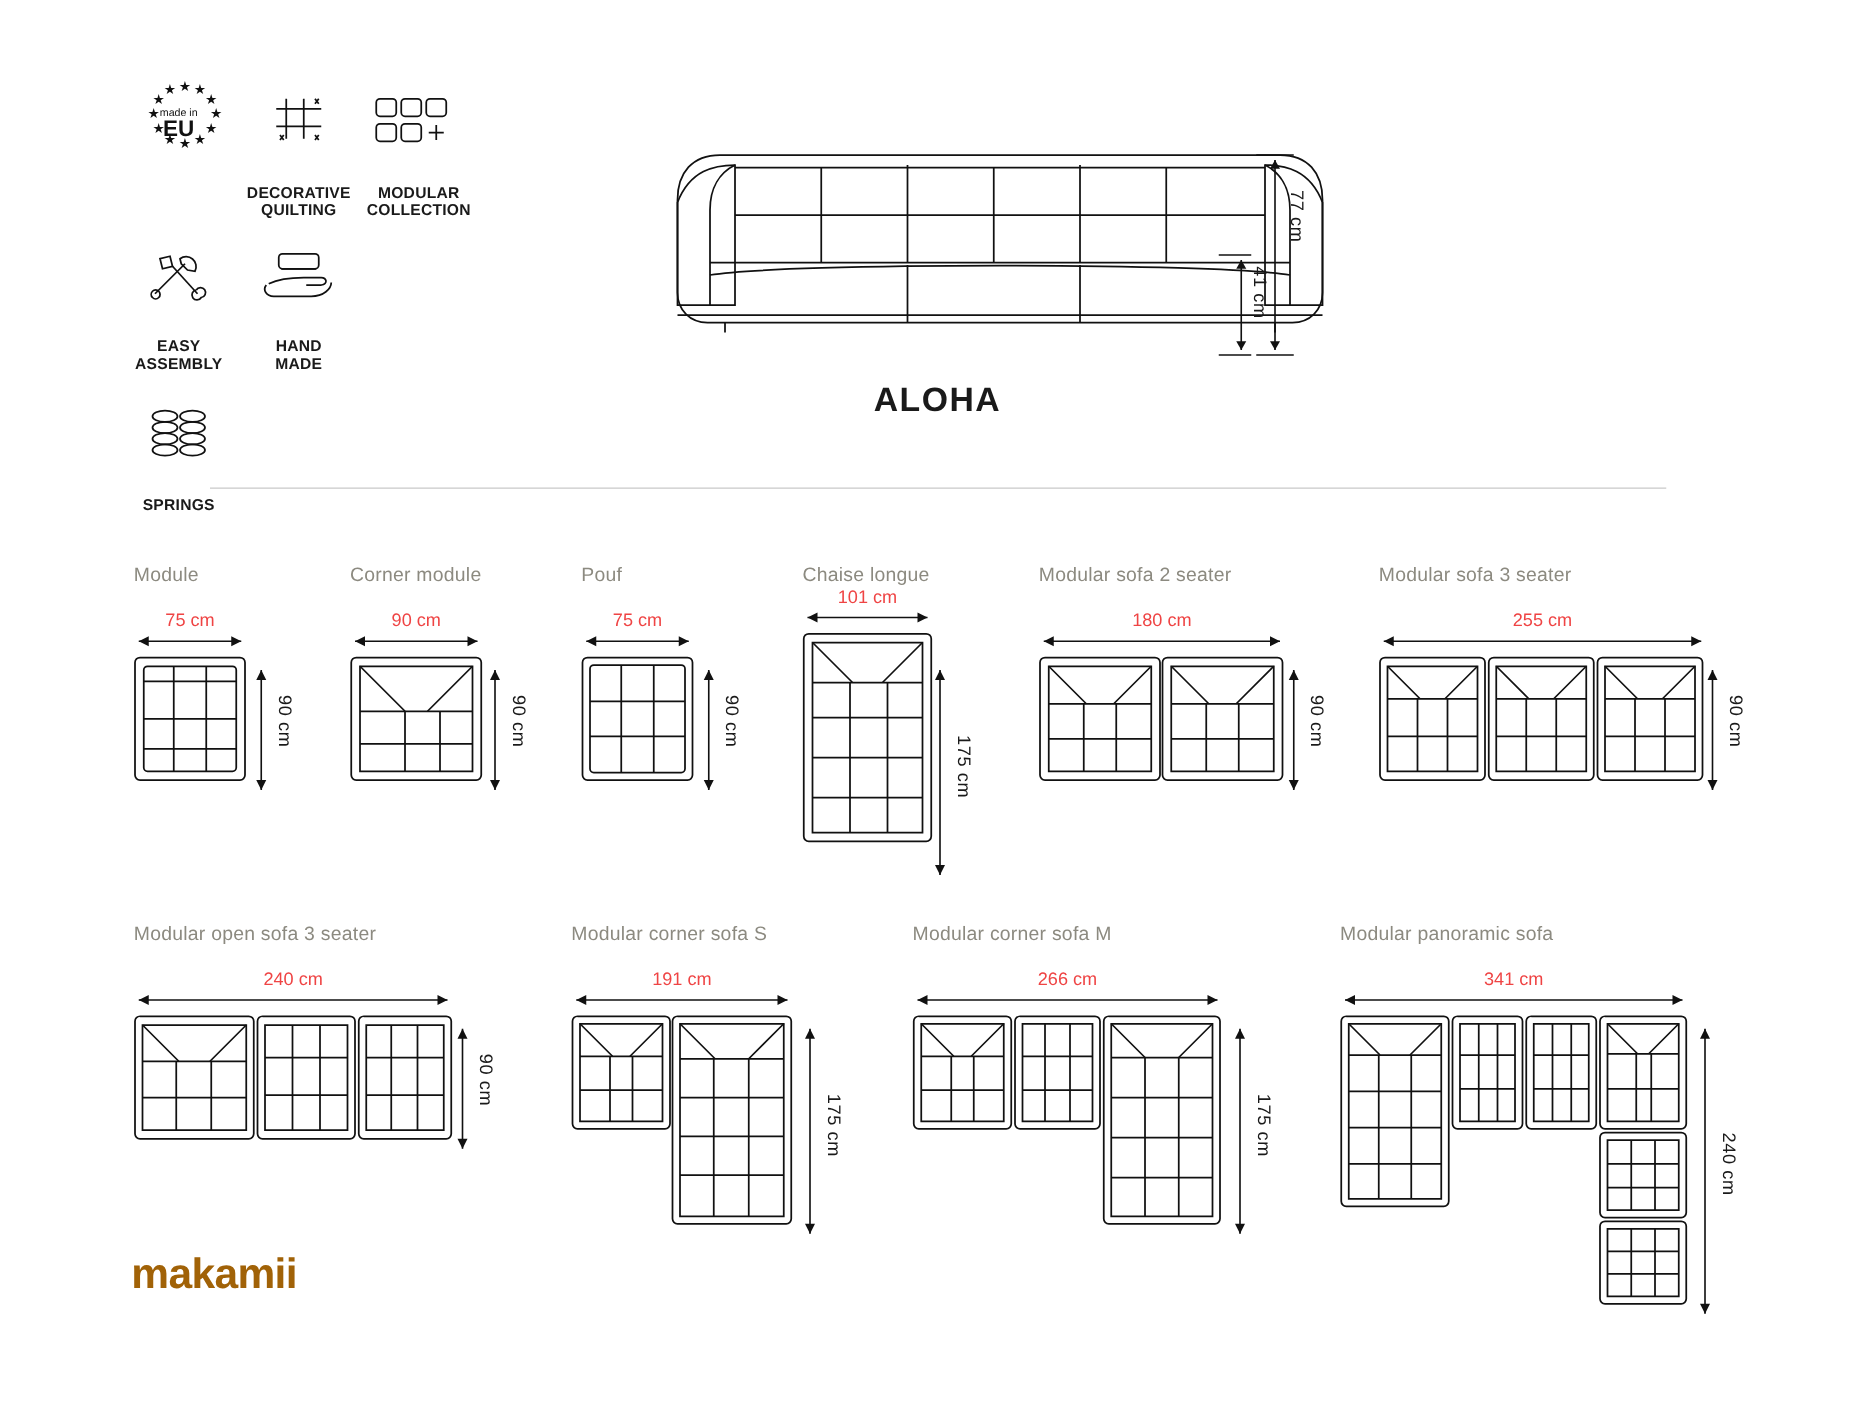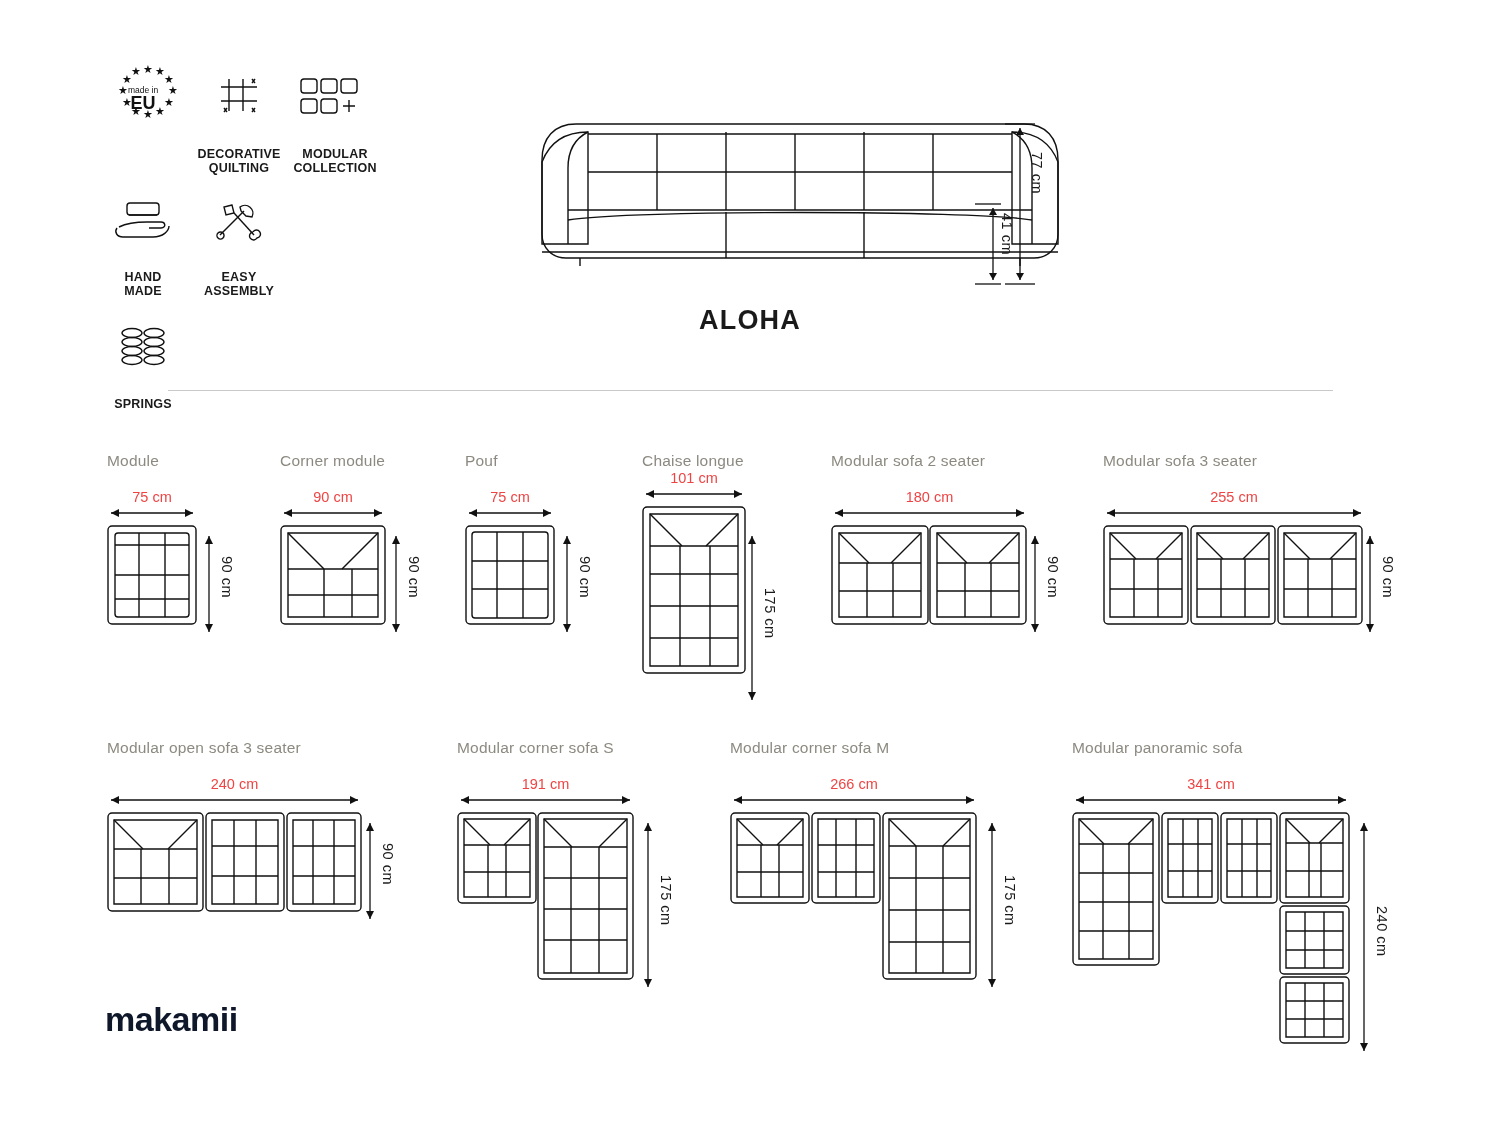--- a/index.html
+++ b/index.html
@@ -109,21 +109,21 @@
 
   .logo {
     position: absolute;
     left: 105px;
     top: 1000px;
   }
   .logo-text {
     font-size: 34px;
     font-weight: bold;
     letter-spacing: -0.5px;
-    color: #0f172a;
+    color: #a16207;
   }
   svg { display: block; overflow: visible; }
   .ln { fill: none; stroke: #111; stroke-width: 1.4; }
   .arrowline { stroke: #111; stroke-width: 1.3; fill: none; }
 </style>
 </head>
 <body>
 
 <div class="page">
 
@@ -190,48 +190,48 @@
           </svg>
         </div>
         <div class="cap">MODULAR
 COLLECTION</div>
       </div>
     </div>
 
     <div class="badge-row" style="margin-top:18px;">
       <div class="badge">
         <div class="ico">
-          <svg width="64" height="48" viewBox="0 0 64 48">
-            <g class="ln" stroke-width="1.6">
-              <rect x="16" y="6" width="32" height="12" rx="3"></rect>
-              <path d="M18 18 h28"></path>
-              <path d="M8 30 c8 -4 18 -5 28 -5 h14 c4 0 6 5 0 6 h-12"></path>
-              <path d="M6 31 c-3 4 0 9 6 9 h30 c10 0 16 -6 16 -11"></path>
-            </g>
-          </svg>
-        </div>
-        <div class="cap">HAND
-MADE</div>
-      </div>
-
-      <div class="badge">
-        <div class="ico">
           <svg width="58" height="48" viewBox="0 0 58 48">
             <g class="ln" stroke-width="1.6">
               <path d="M10 38 L34 14"></path>
               <path d="M30 10 a8 8 0 0 1 12 10 l-6 -1 -5 -5 z"></path>
               <path d="M8 36 a3.5 3.5 0 1 0 5 5 a3.5 3.5 0 1 0 -5 -5"></path>
               <path d="M44 38 L24 16"></path>
               <path d="M22 8 l-8 2 l2 8 l8 -2 z"></path>
               <path d="M43 35 a4 4 0 1 1 4 6 a4 4 0 1 1 -4 -6"></path>
             </g>
           </svg>
         </div>
         <div class="cap">EASY
 ASSEMBLY</div>
+      </div>
+
+      <div class="badge">
+        <div class="ico">
+          <svg width="64" height="48" viewBox="0 0 64 48">
+            <g class="ln" stroke-width="1.6">
+              <rect x="16" y="6" width="32" height="12" rx="3"></rect>
+              <path d="M18 18 h28"></path>
+              <path d="M8 30 c8 -4 18 -5 28 -5 h14 c4 0 6 5 0 6 h-12"></path>
+              <path d="M6 31 c-3 4 0 9 6 9 h30 c10 0 16 -6 16 -11"></path>
+            </g>
+          </svg>
+        </div>
+        <div class="cap">HAND
+MADE</div>
       </div>
     </div>
 
     <div class="badge-row" style="margin-top:22px;flex-direction:column;">
       <div class="badge">
         <div class="ico">
           <svg width="58" height="50" viewBox="0 0 58 50">
             <g class="ln" stroke-width="1.4">
               <ellipse cx="18" cy="10" rx="10" ry="4.5"></ellipse>
               <ellipse cx="18" cy="19" rx="10" ry="4.5"></ellipse>

